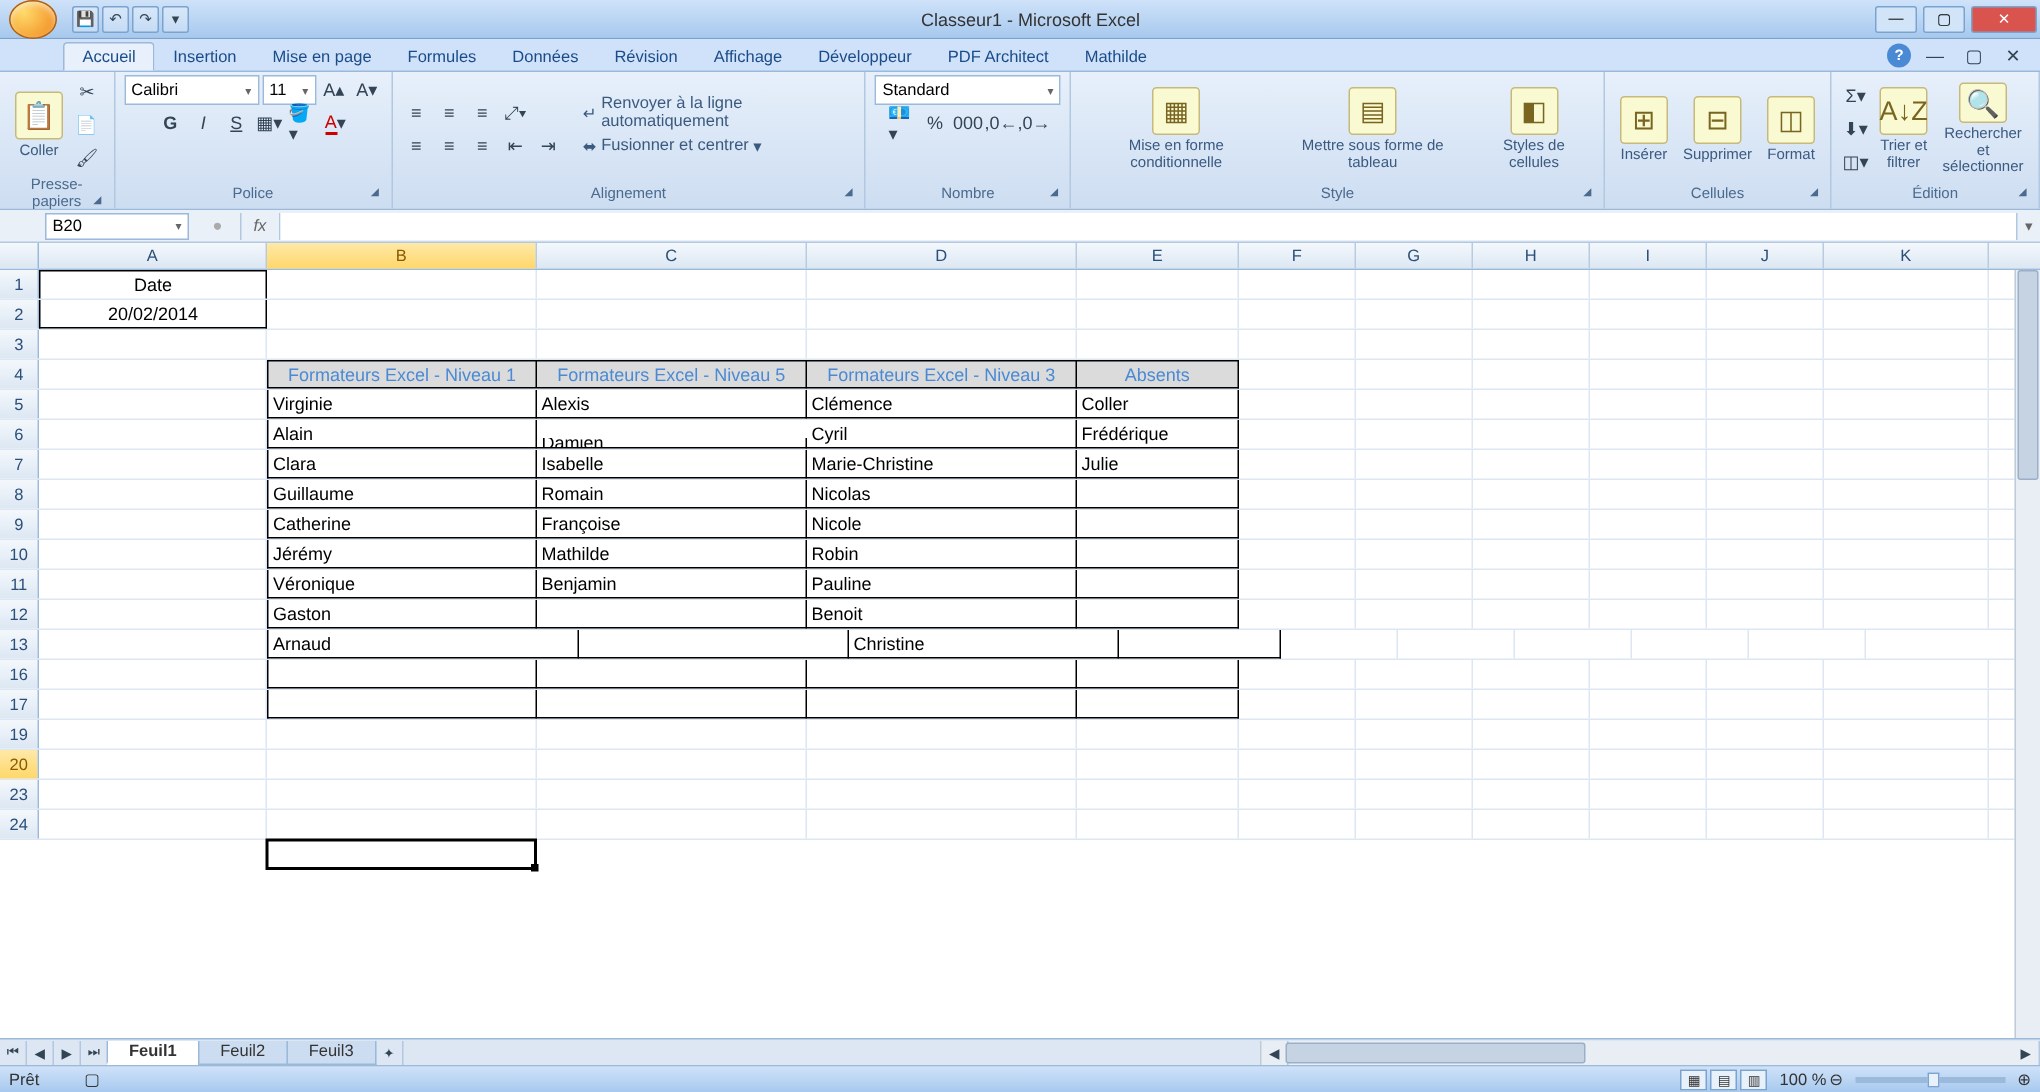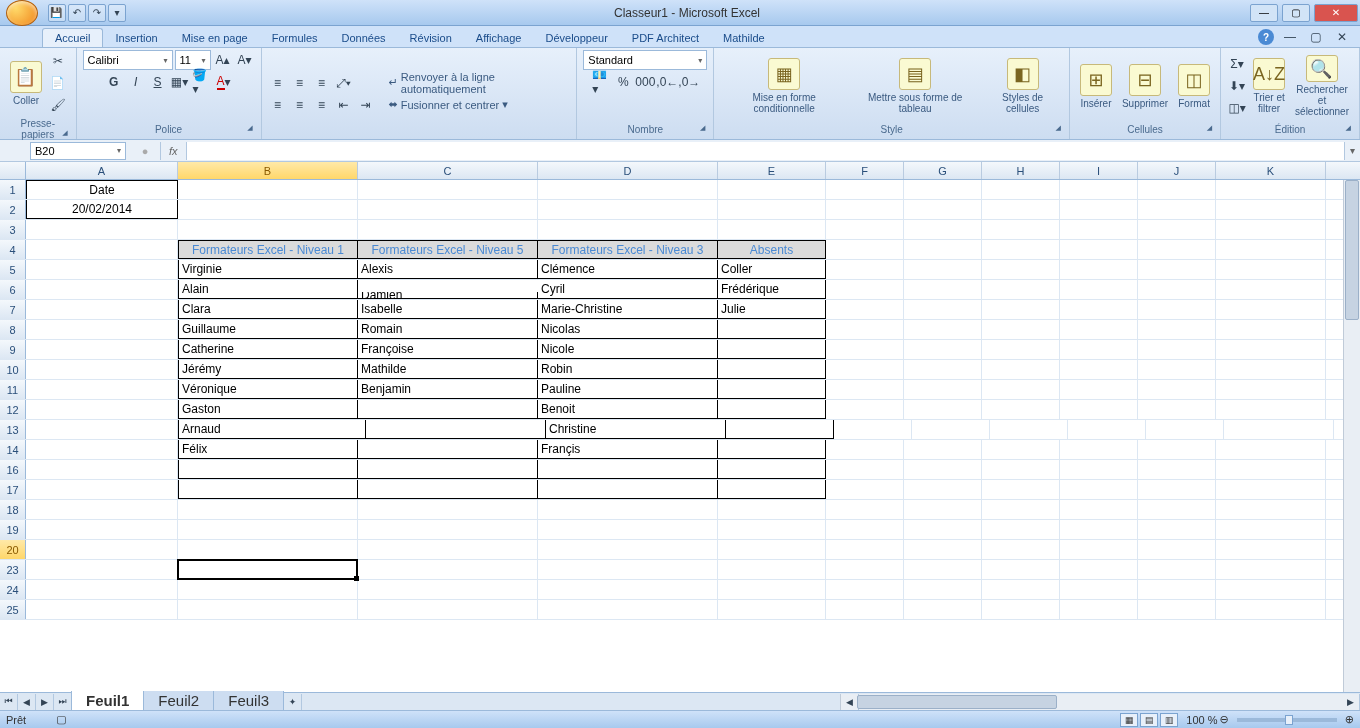--- a/index.html
+++ b/index.html
@@ -61,21 +61,21 @@
 .cell.hdr { background: #dbdbdb; color: #4a8ad4; justify-content: center; border-bottom: 1px solid #000; border-top: 1px solid #000; }
 .active-cell { position: absolute; border: 2px solid #000; background: #fff; pointer-events: none; }
 .active-cell::after { content: ""; position: absolute; right: -3px; bottom: -3px; width: 5px; height: 5px; background: #000; }
 .vscroll { position: absolute; right: 0; top: 18px; bottom: 0; width: 17px; background: #e9eef4; border-left: 1px solid #c0cbd8; }
 .vthumb { position: absolute; top: 0; left: 1px; right: 1px; height: 140px; background: #c6d3e2; border: 1px solid #9bb0c8; border-radius: 2px; }
 
 
 .sheet-bar { position: absolute; bottom: 18px; left: 0; right: 0; height: 18px; background: #dce7f3; border-top: 1px solid #9bb9da; display: flex; align-items: center; }
 .nav-btns { display: flex; }
 .nav-btn { width: 18px; height: 16px; border-right: 1px solid #b2c8e0; display: flex; align-items: center; justify-content: center; font-size: 9px; color: #345; }
-.sheet-tab { padding: 1px 14px; background: #fff; border: 1px solid #9bb9da; border-top: none; margin-left: -1px; font-size: 15px; color: #333; }
+.sheet-tab { padding: 1px 14px; background: #fff; border: 1px solid #9bb9da; border-top: none; margin-left: -1px; font-size: 11px; color: #333; }
 .sheet-tab.active { background: #fff; font-weight: bold; border-bottom: 2px solid #fff; }
 .sheet-tab:not(.active) { background: #cdddf1; }
 .hscroll { margin-left: auto; width: 520px; height: 16px; background: #e9eef4; border-left: 1px solid #c0cbd8; position: relative; }
 .hthumb { position: absolute; left: 16px; top: 1px; bottom: 1px; width: 200px; background: #c6d3e2; border: 1px solid #9bb0c8; border-radius: 2px; }
 
 
 .status-bar { position: absolute; bottom: 0; left: 0; right: 0; height: 18px; background: linear-gradient(#cfe2f9, #a7c9ee); border-top: 1px solid #9bb9da; display: flex; align-items: center; padding: 0 6px; font-size: 11px; color: #333; }
 .status-right { margin-left: auto; display: flex; align-items: center; gap: 2px; }
 .view-btn { width: 18px; height: 14px; border: 1px solid #7ba3d0; background: #e8f0fa; display: flex; align-items: center; justify-content: center; font-size: 9px; }
 .zoom-slider { width: 100px; height: 4px; background: #9bb9da; margin: 0 6px; position: relative; }
@@ -179,20 +179,21 @@
         </div>
       </div>
       <div class="vstack" style="margin-left:6px">
         <div class="wide-btn">
             <span>↵</span>
             <span>Renvoyer à la ligne automatiquement</span>
           </div>
         <div class="wide-btn"><span>⬌</span><span>Fusionner et centrer</span> ▾</div>
       </div>
     </div>
+    <div class="group-label">Alignement</div>
   </div>
 
   <div class="group">
     <div class="group-body vstack">
       <div class="num-combo">
           <span>Standard</span>
           <span class="combo-arrow">▾</span>
         </div>
       <div class="hstack">
         <div class="sm-btn">💶▾</div>
@@ -452,37 +453,23 @@
         <div class="cell" style="width: 78px;"></div>
         <div class="cell" style="width: 78px;"></div>
         <div class="cell" style="width: 78px;"></div>
         <div class="cell" style="width: 78px;"></div>
         <div class="cell" style="width: 78px;"></div>
         <div class="cell" style="width: 110px;"></div>
       </div>
       <div class="row">
         <div class="row-h">13</div>
         <div class="cell" style="width: 152px;"></div>
-        <div class="cell" style="border-right: 1px solid rgb(0, 0, 0); border-left: 1px solid rgb(0, 0, 0); border-bottom: 1px solid rgb(0, 0, 0); width: 188px;">Arnaud</div>
+        <div class="cell" style="border-right: 1px solid rgb(0, 0, 0); border-left: 1px solid rgb(0, 0, 0); border-bottom: 1px solid rgb(0, 0, 0); width: 208px;">Arnaud</div>
         <div class="cell" style="border-right: 1px solid rgb(0, 0, 0); border-bottom: 1px solid rgb(0, 0, 0); width: 180px;"></div>
         <div class="cell" style="border-right: 1px solid rgb(0, 0, 0); border-bottom: 1px solid rgb(0, 0, 0); width: 180px;">Christine</div>
-        <div class="cell" style="border-right: 1px solid rgb(0, 0, 0); border-bottom: 1px solid rgb(0, 0, 0); width: 108px;"></div>
-        <div class="cell" style="width: 78px;"></div>
-        <div class="cell" style="width: 78px;"></div>
-        <div class="cell" style="width: 78px;"></div>
-        <div class="cell" style="width: 78px;"></div>
-        <div class="cell" style="width: 78px;"></div>
-        <div class="cell" style="width: 110px;"></div>
-      </div>
-      <div class="row">
-        <div class="row-h">14</div>
-        <div class="cell" style="width: 152px;"></div>
-        <div class="cell" style="border-right: 1px solid rgb(0, 0, 0); border-left: 1px solid rgb(0, 0, 0); border-bottom: 1px solid rgb(0, 0, 0); width: 180px;">Félix</div>
-        <div class="cell" style="border-right: 1px solid rgb(0, 0, 0); border-bottom: 1px solid rgb(0, 0, 0); width: 180px;"></div>
-        <div class="cell" style="border-right: 1px solid rgb(0, 0, 0); border-bottom: 1px solid rgb(0, 0, 0); width: 180px;">Françis</div>
         <div class="cell" style="border-right: 1px solid rgb(0, 0, 0); border-bottom: 1px solid rgb(0, 0, 0); width: 108px;"></div>
         <div class="cell" style="width: 78px;"></div>
         <div class="cell" style="width: 78px;"></div>
         <div class="cell" style="width: 78px;"></div>
         <div class="cell" style="width: 78px;"></div>
         <div class="cell" style="width: 78px;"></div>
         <div class="cell" style="width: 110px;"></div>
       </div>
       <div class="row">
         <div class="row-h">16</div>
@@ -506,91 +493,63 @@
         <div class="cell" style="border-right: 1px solid rgb(0, 0, 0); border-bottom: 1px solid rgb(0, 0, 0); width: 180px;"></div>
         <div class="cell" style="border-right: 1px solid rgb(0, 0, 0); border-bottom: 1px solid rgb(0, 0, 0); width: 108px;"></div>
         <div class="cell" style="width: 78px;"></div>
         <div class="cell" style="width: 78px;"></div>
         <div class="cell" style="width: 78px;"></div>
         <div class="cell" style="width: 78px;"></div>
         <div class="cell" style="width: 78px;"></div>
         <div class="cell" style="width: 110px;"></div>
       </div>
       <div class="row">
-        <div class="row-h">18</div>
+        <div class="row-h">19</div>
         <div class="cell" style="width: 152px;"></div>
         <div class="cell" style="width: 180px;"></div>
         <div class="cell" style="width: 180px;"></div>
         <div class="cell" style="width: 180px;"></div>
         <div class="cell" style="width: 108px;"></div>
         <div class="cell" style="width: 78px;"></div>
         <div class="cell" style="width: 78px;"></div>
         <div class="cell" style="width: 78px;"></div>
         <div class="cell" style="width: 78px;"></div>
         <div class="cell" style="width: 78px;"></div>
         <div class="cell" style="width: 110px;"></div>
       </div>
       <div class="row">
-        <div class="row-h">19</div>
+        <div class="row-h sel">20</div>
         <div class="cell" style="width: 152px;"></div>
         <div class="cell" style="width: 180px;"></div>
         <div class="cell" style="width: 180px;"></div>
         <div class="cell" style="width: 180px;"></div>
         <div class="cell" style="width: 108px;"></div>
         <div class="cell" style="width: 78px;"></div>
         <div class="cell" style="width: 78px;"></div>
         <div class="cell" style="width: 78px;"></div>
         <div class="cell" style="width: 78px;"></div>
         <div class="cell" style="width: 78px;"></div>
         <div class="cell" style="width: 110px;"></div>
       </div>
       <div class="row">
-        <div class="row-h sel">20</div>
+        <div class="row-h">23</div>
         <div class="cell" style="width: 152px;"></div>
         <div class="cell" style="width: 180px;"></div>
         <div class="cell" style="width: 180px;"></div>
         <div class="cell" style="width: 180px;"></div>
         <div class="cell" style="width: 108px;"></div>
         <div class="cell" style="width: 78px;"></div>
         <div class="cell" style="width: 78px;"></div>
         <div class="cell" style="width: 78px;"></div>
         <div class="cell" style="width: 78px;"></div>
         <div class="cell" style="width: 78px;"></div>
         <div class="cell" style="width: 110px;"></div>
       </div>
       <div class="row">
-        <div class="row-h">23</div>
-        <div class="cell" style="width: 152px;"></div>
-        <div class="cell" style="width: 180px;"></div>
-        <div class="cell" style="width: 180px;"></div>
-        <div class="cell" style="width: 180px;"></div>
-        <div class="cell" style="width: 108px;"></div>
-        <div class="cell" style="width: 78px;"></div>
-        <div class="cell" style="width: 78px;"></div>
-        <div class="cell" style="width: 78px;"></div>
-        <div class="cell" style="width: 78px;"></div>
-        <div class="cell" style="width: 78px;"></div>
-        <div class="cell" style="width: 110px;"></div>
-      </div>
-      <div class="row">
         <div class="row-h">24</div>
-        <div class="cell" style="width: 152px;"></div>
-        <div class="cell" style="width: 180px;"></div>
-        <div class="cell" style="width: 180px;"></div>
-        <div class="cell" style="width: 180px;"></div>
-        <div class="cell" style="width: 108px;"></div>
-        <div class="cell" style="width: 78px;"></div>
-        <div class="cell" style="width: 78px;"></div>
-        <div class="cell" style="width: 78px;"></div>
-        <div class="cell" style="width: 78px;"></div>
-        <div class="cell" style="width: 78px;"></div>
-        <div class="cell" style="width: 110px;"></div>
-      </div>
-      <div class="row">
-        <div class="row-h">25</div>
         <div class="cell" style="width: 152px;"></div>
         <div class="cell" style="width: 180px;"></div>
         <div class="cell" style="width: 180px;"></div>
         <div class="cell" style="width: 180px;"></div>
         <div class="cell" style="width: 108px;"></div>
         <div class="cell" style="width: 78px;"></div>
         <div class="cell" style="width: 78px;"></div>
         <div class="cell" style="width: 78px;"></div>
         <div class="cell" style="width: 78px;"></div>
         <div class="cell" style="width: 78px;"></div>

